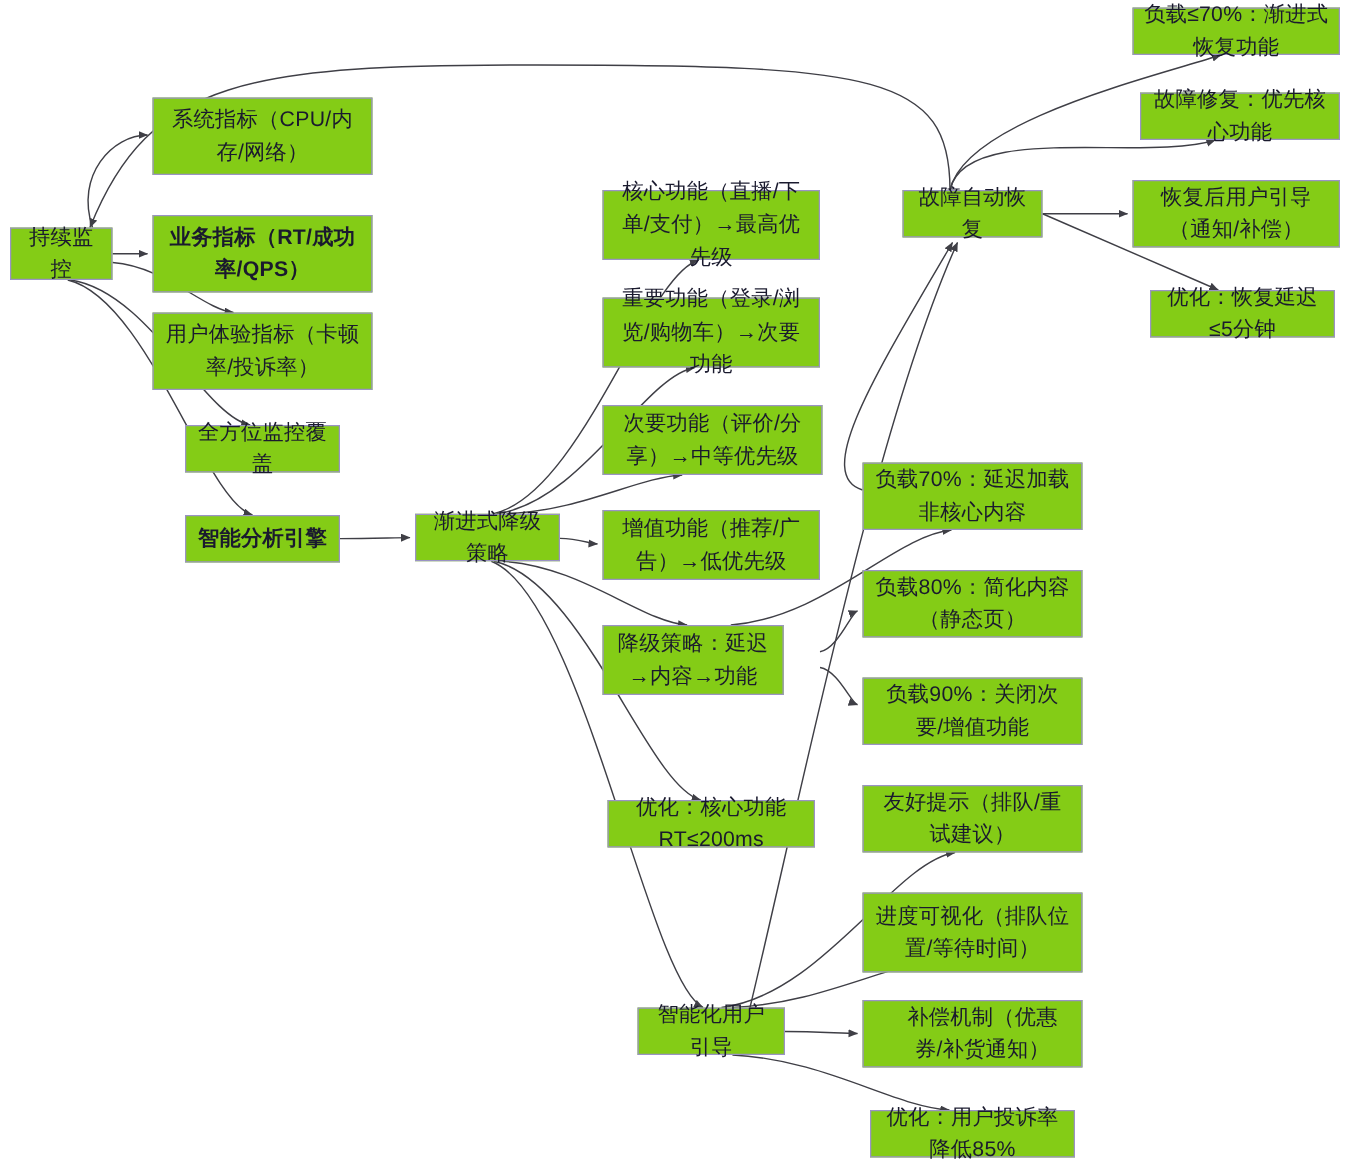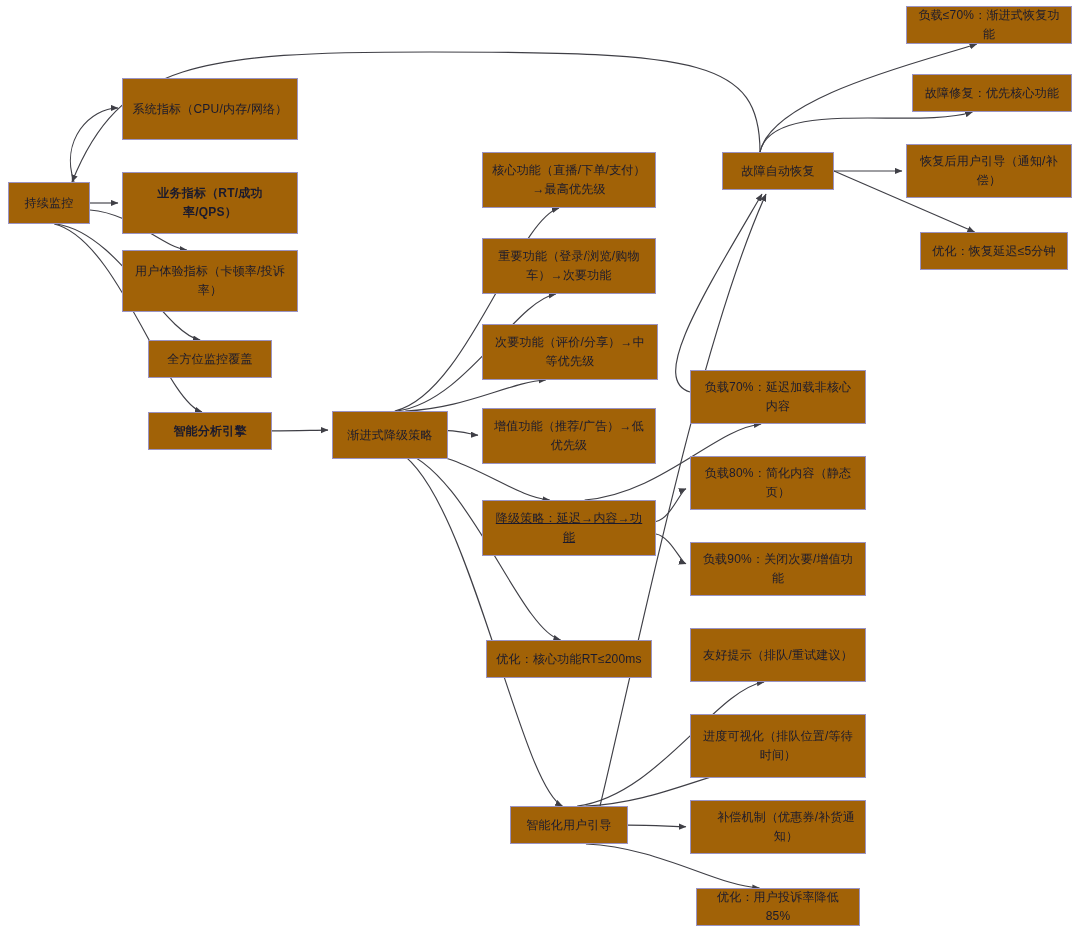--- a/index.html
+++ b/index.html
@@ -21,28 +21,28 @@
   #edge-layer {
     position: absolute;
     left: 0;
     top: 0;
     width: 1080px;
     height: 930px;
     pointer-events: none;
   }
   .node {
     position: absolute;
-    background: #a16207;
+    background: #84cc16;
     border: 1px solid #9a93c4;
     display: flex;
     align-items: center;
     justify-content: center;
     text-align: center;
     color: #1a1a2e;
-    font-size: 12px;
+    font-size: 17px;
     line-height: 1.55;
     padding: 4px 8px;
     letter-spacing: 0.2px;
     z-index: 2;
   }
   .node span {
     display: block;
     width: 100%;
   }
 </style>
@@ -98,36 +98,36 @@
       </div>
       <div class="node" style="left: 122px; top: 250px; width: 176px; height: 62px;">
         <span>用户体验指标（卡顿率/投诉率）</span>
       </div>
       <div class="node" style="left: 148px; top: 340px; width: 124px; height: 38px;">
         <span>全方位监控覆盖</span>
       </div>
       <div class="node" style="left: 148px; top: 412px; width: 124px; height: 38px; font-weight: bold;">
         <span>智能分析引擎</span>
       </div>
-      <div class="node" style="left: 332px; top: 411px; width: 116px; height: 48px;">
+      <div class="node" style="left: 332px; top: 411px; width: 116px; height: 38px;">
         <span>渐进式降级策略</span>
       </div>
       <div class="node" style="left: 482px; top: 152px; width: 174px; height: 56px;">
         <span>核心功能（直播/下单/支付）→最高优先级</span>
       </div>
       <div class="node" style="left: 482px; top: 238px; width: 174px; height: 56px;">
         <span>重要功能（登录/浏览/购物车）→次要功能</span>
       </div>
       <div class="node" style="left: 482px; top: 324px; width: 176px; height: 56px;">
         <span>次要功能（评价/分享）→中等优先级</span>
       </div>
       <div class="node" style="left: 482px; top: 408px; width: 174px; height: 56px;">
         <span>增值功能（推荐/广告）→低优先级</span>
       </div>
-      <div class="node" style="left: 482px; top: 500px; width: 174px; height: 56px; text-decoration: underline;">
+      <div class="node" style="left: 482px; top: 500px; width: 145px; height: 56px;">
         <span>降级策略：延迟→内容→功能</span>
       </div>
       <div class="node" style="left: 486px; top: 640px; width: 166px; height: 38px;">
         <span>优化：核心功能RT≤200ms</span>
       </div>
       <div class="node" style="left: 510px; top: 806px; width: 118px; height: 38px;">
         <span>智能化用户引导</span>
       </div>
       <div class="node" style="left: 690px; top: 370px; width: 176px; height: 54px;">
         <span>负载70%：延迟加载非核心内容</span>

